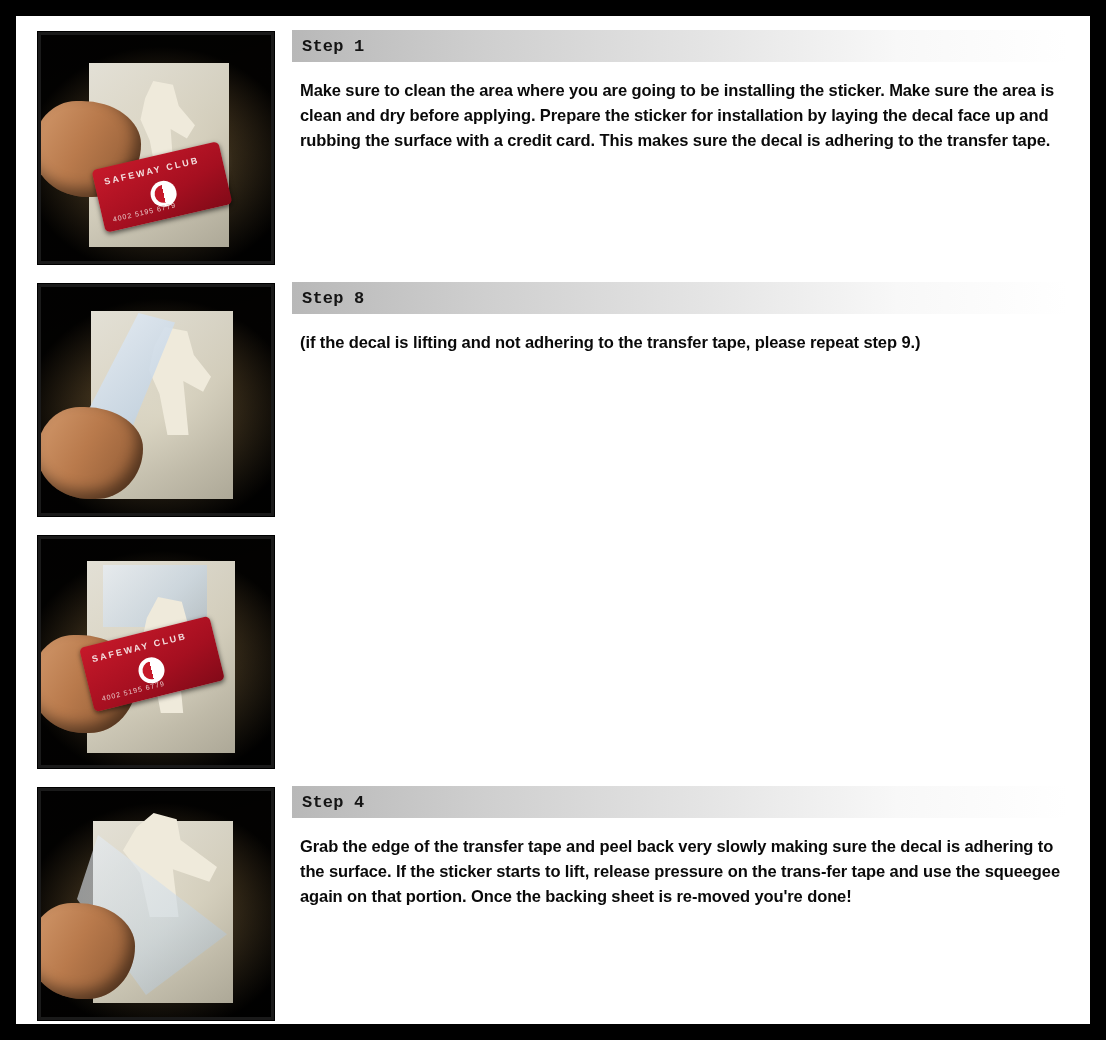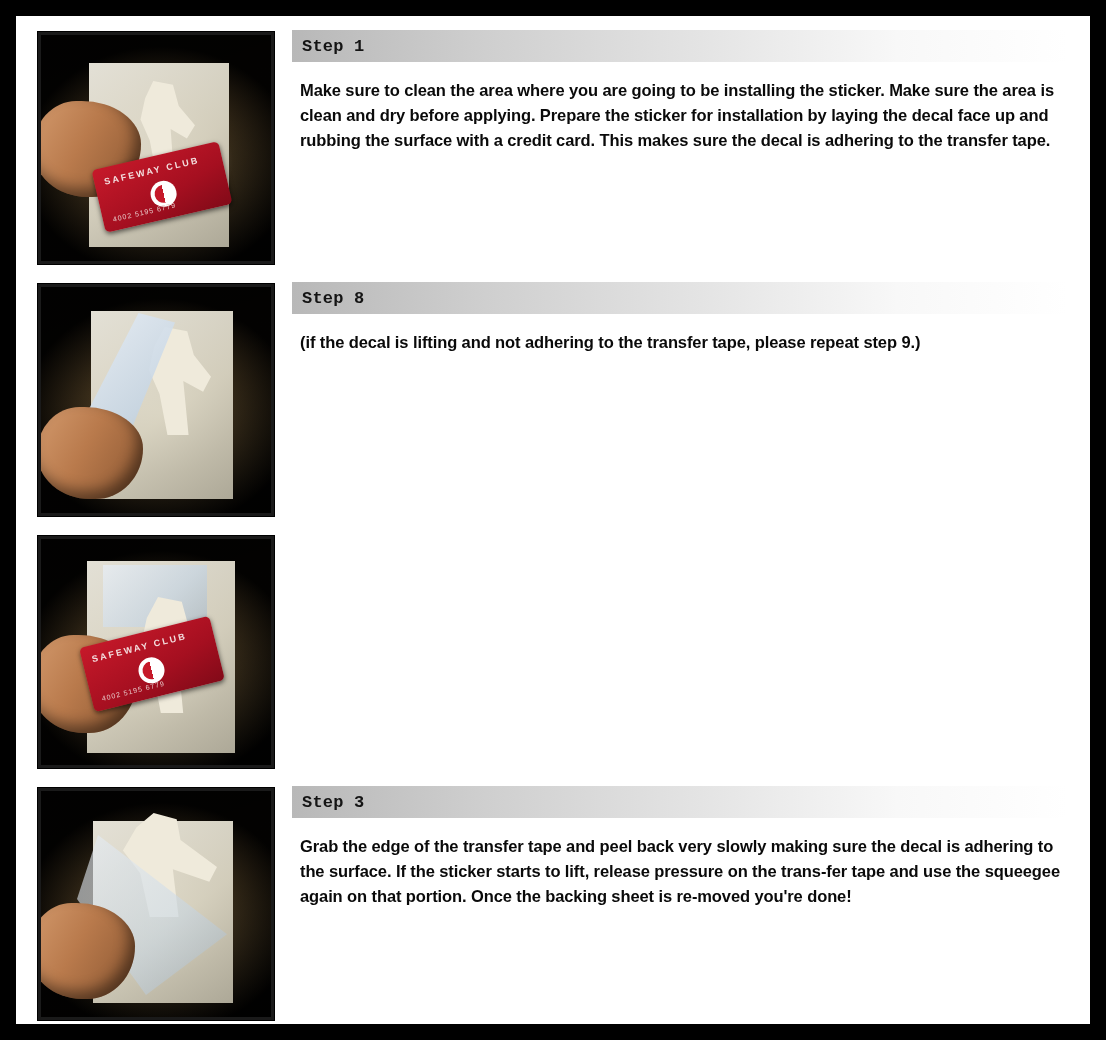--- a/index.html
+++ b/index.html
@@ -229,21 +229,21 @@
           <div class="photo">
             <div class="photo-inner"></div>
             <div class="sheet-paper" style="left:52px; top:30px; width:140px; height:182px;"></div>
             <div class="silhouette" style="left:80px; top:22px; width:96px; height:104px; clip-path: polygon(34% 0%, 58% 6%, 62% 26%, 100% 52%, 92% 66%, 54% 54%, 60% 100%, 30% 100%, 20% 58%, 2% 36%, 16% 14%);"></div>
             <div class="wax" style="left:36px; top:44px; width:150px; height:160px; clip-path: polygon(14% 0%, 100% 62%, 46% 100%, 0% 40%); opacity:0.65;"></div>
             <div class="hand" style="left:-12px; top:112px; width:106px; height:96px;"></div>
           </div>
         </div>
         <div class="text-col">
           <div class="step-header">
-            <span class="step-title">Step 3</span>
+            <span class="step-title">Step 4</span>
           </div>
           <div class="step-body">
             <p>Grab the edge of the transfer tape and peel back very slowly making sure the decal is adhering to the surface.  If the sticker starts to lift, release pressure on the trans-fer tape and use the squeegee again on that portion.  Once the backing sheet is re-moved you're done!</p>
           </div>
         </div>
       </div>
 
     </div>
   </div>
 </div>

